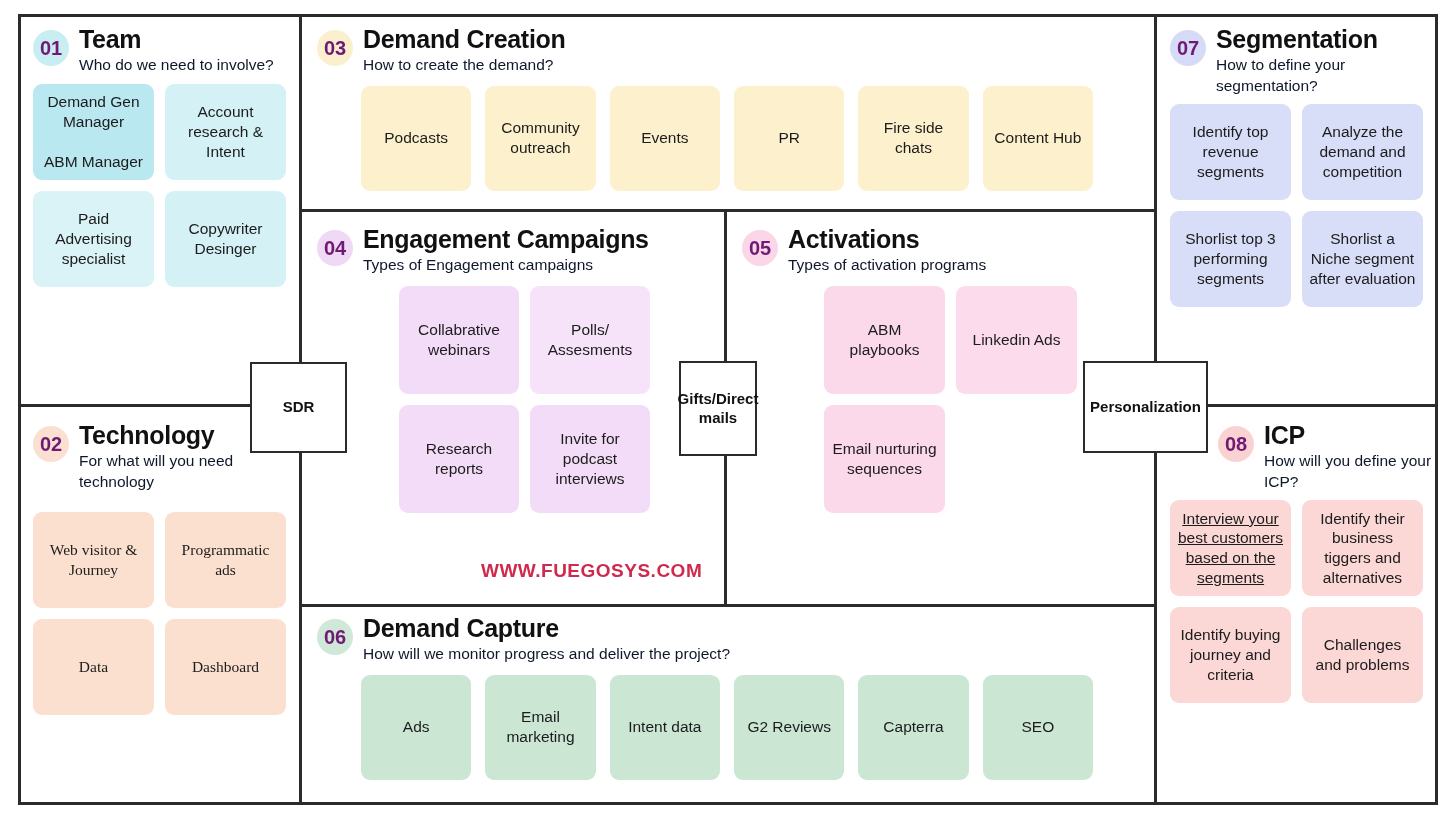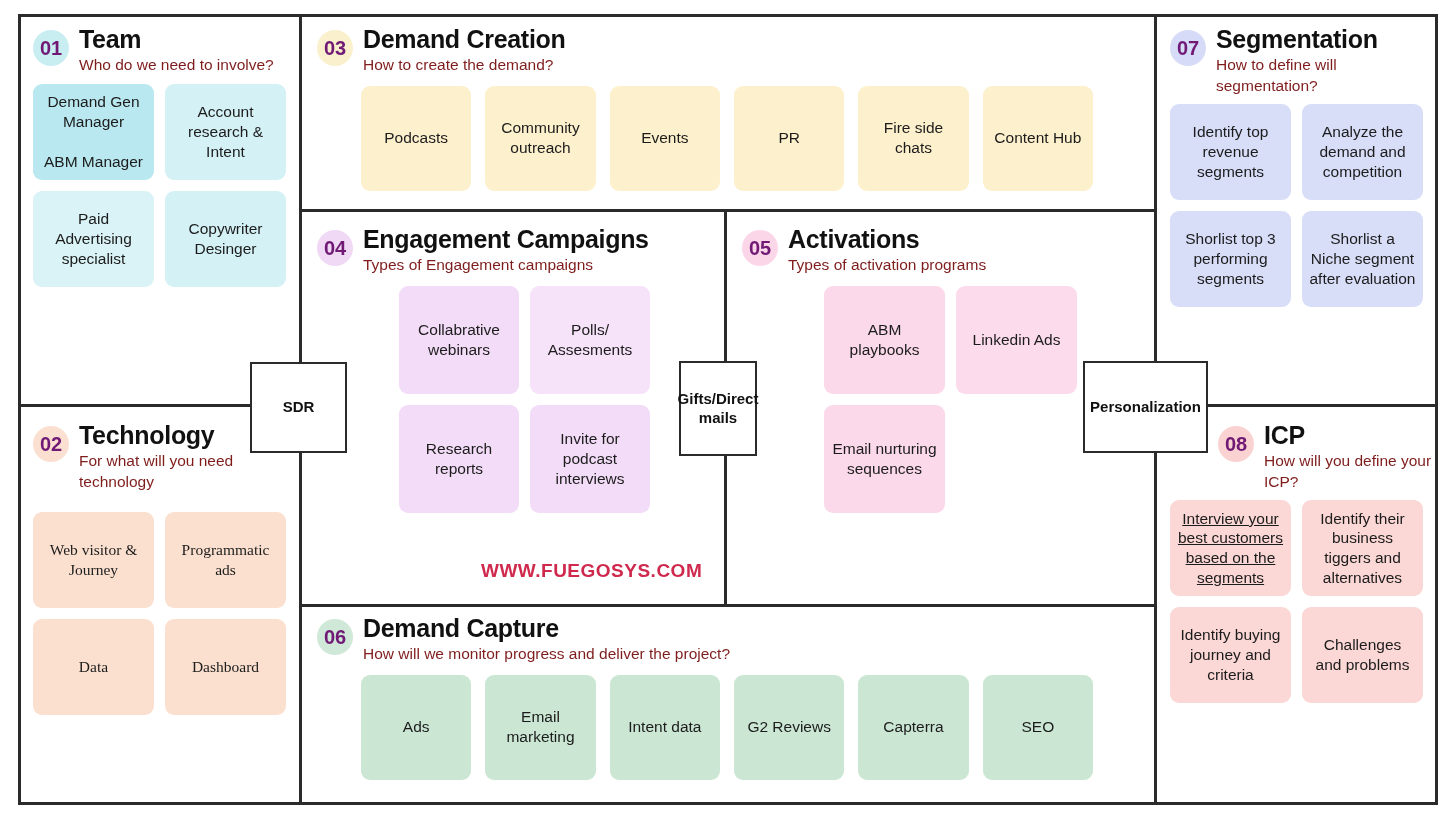--- a/index.html
+++ b/index.html
@@ -47,21 +47,21 @@
     font-size: 20px; font-weight: 700; color: #701a75;
     margin-top: 4px;
   }
   .head-text { flex: 1 1 auto; min-width: 0; }
   .panel-title {
     font-size: 25px; font-weight: 700; color: #111111;
     line-height: 1.05; letter-spacing: -0.3px;
     white-space: nowrap;
   }
   .panel-sub {
-    font-size: 15.5px; color: #7f1d1d; line-height: 1.32;
+    font-size: 15.5px; color: #0f172a; line-height: 1.32;
     margin-top: 3px;
   }
 
   
   .grid2 { display: grid; grid-template-columns: 1fr 1fr; gap: 11px; }
   .row6  { display: grid; grid-template-columns: repeat(6, 1fr); gap: 14px; }
 
   .card {
     border-radius: 9px;
     display: flex; align-items: center; justify-content: center;
@@ -215,21 +215,21 @@
       <div class="card wide" style="background: rgb(203, 231, 212);">Capterra</div>
       <div class="card wide" style="background: rgb(203, 231, 212);">SEO</div>
     </div>
   </div>
 
   <div class="panel" style="left:1170px; top:26px; width:253px;">
     <div class="panel-head">
       <div class="badge" style="background: rgb(214, 220, 248);">07</div>
       <div class="head-text">
         <div class="panel-title">Segmentation</div>
-        <div class="panel-sub">How to define will segmentation?</div>
+        <div class="panel-sub">How to define your segmentation?</div>
       </div>
     </div>
     <div class="grid2" style="margin-top:8px;">
       <div class="card tall" style="background: rgb(216, 221, 248);">Identify top revenue segments</div>
       <div class="card tall" style="background: rgb(216, 221, 248);">Analyze the demand and competition</div>
       <div class="card tall" style="background: rgb(216, 221, 248);">Shorlist top 3 performing segments</div>
       <div class="card tall" style="background: rgb(216, 221, 248);">Shorlist a Niche segment after evaluation</div>
     </div>
   </div>
 

